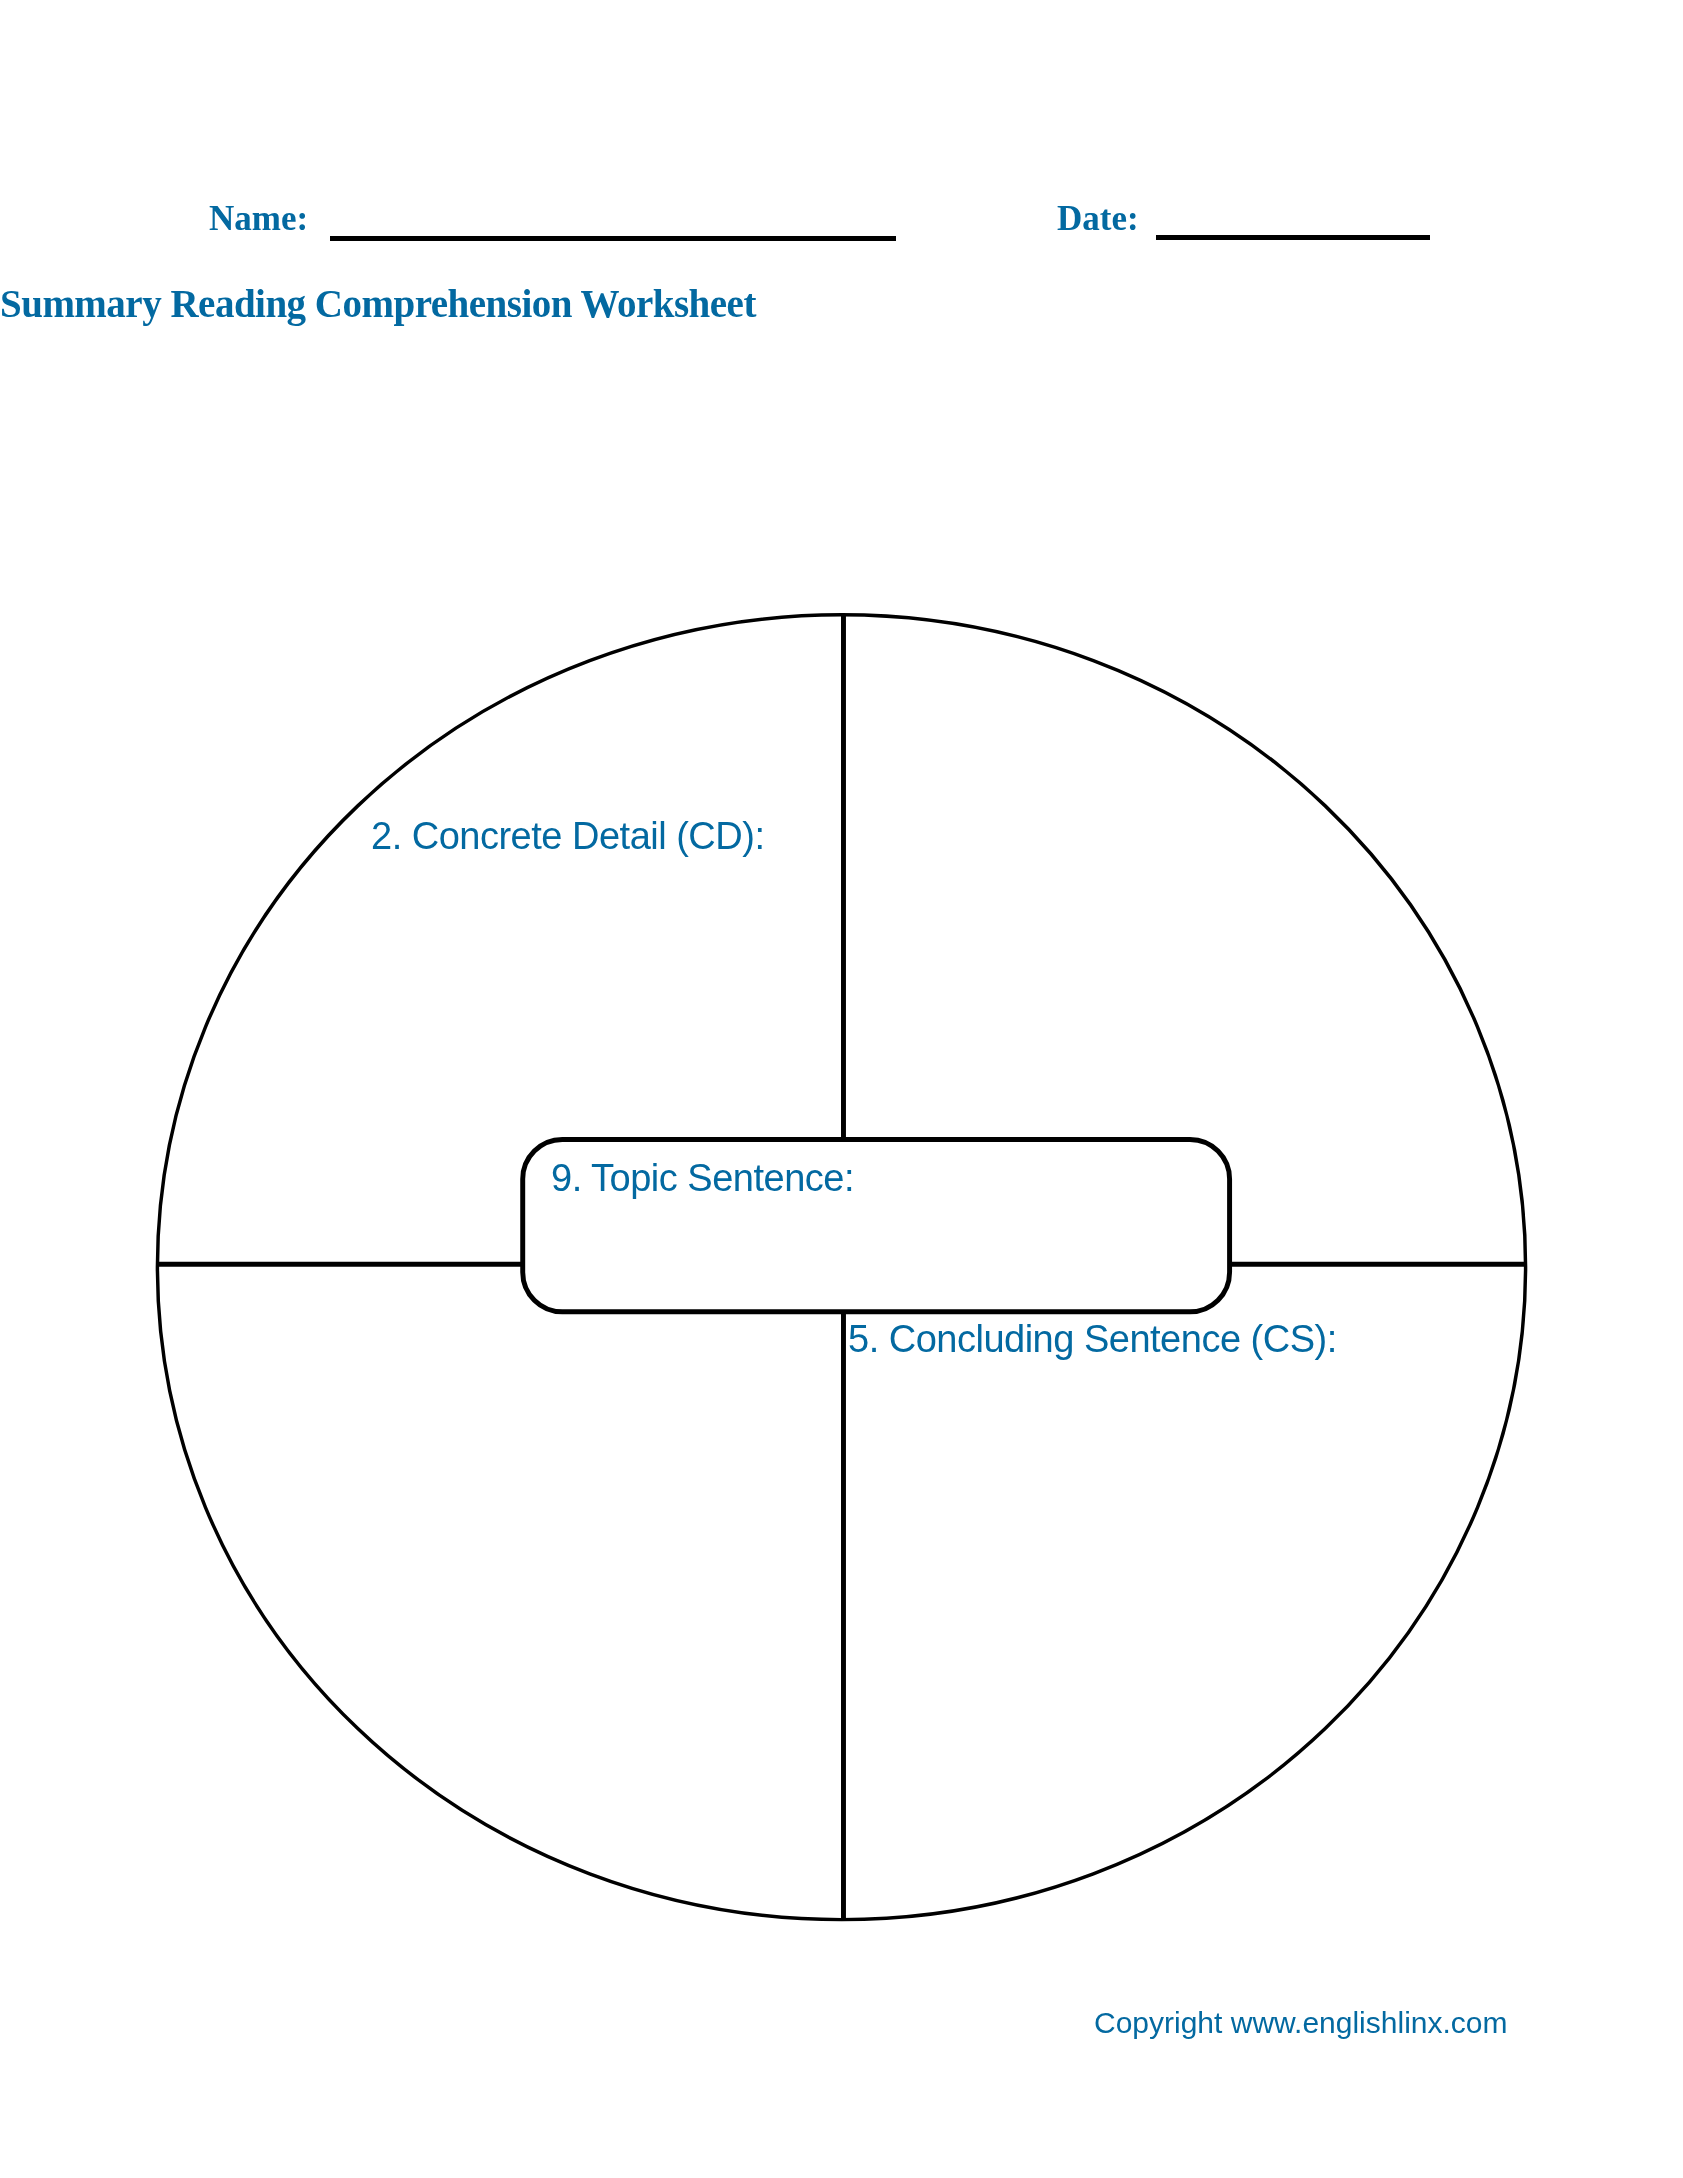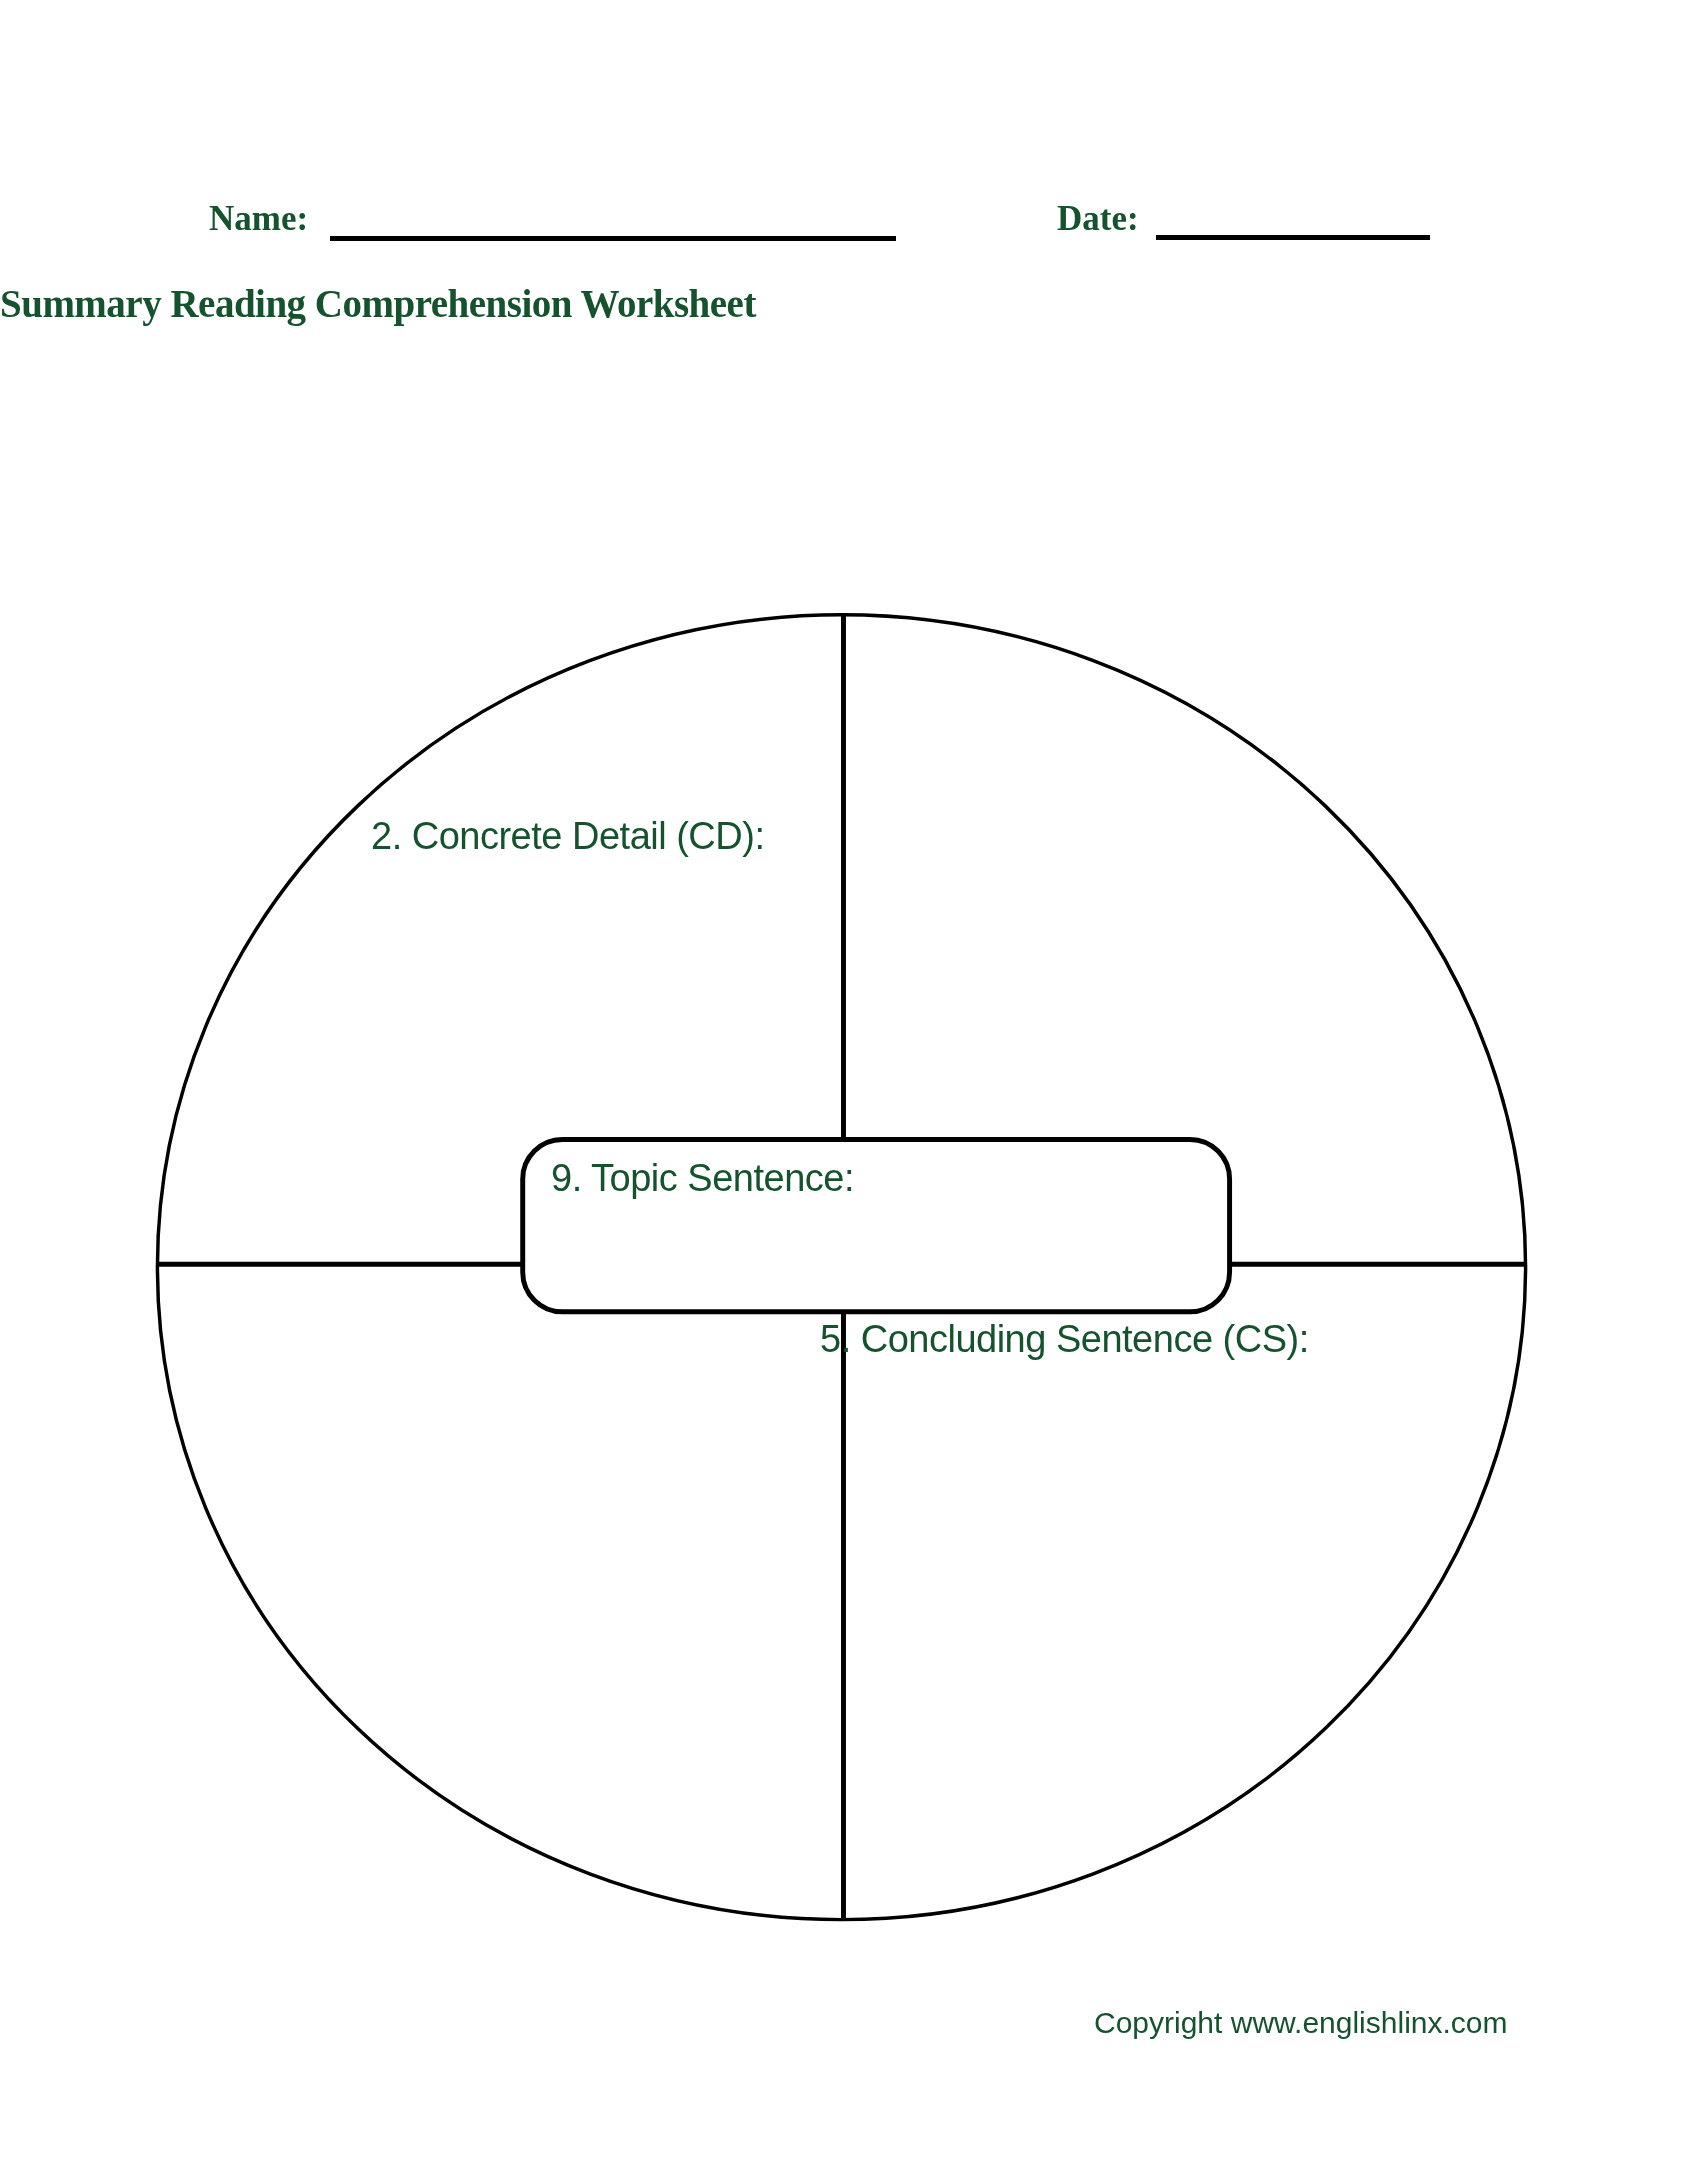--- a/index.html
+++ b/index.html
@@ -5,21 +5,21 @@
   html, body {
     margin: 0;
     padding: 0;
     background: #ffffff;
   }
   .page {
     position: relative;
     width: 1683px;
     height: 2178px;
     background: #ffffff;
-    color: #14532d;
+    color: #0369a1;
     overflow: hidden;
     font-family: "Liberation Serif", serif;
   }
   .serif  { font-family: "Liberation Serif", serif; }
 
   .abs { position: absolute; }
 
   .field-label {
     font-weight: bold;
     font-size: 35px;
@@ -94,18 +94,18 @@
     <line x1="160" y1="1277" x2="1540" y2="1277" stroke="#000000" stroke-width="5"></line>
     <rect x="528" y="1151" width="714" height="174" rx="40" ry="40" fill="#ffffff" stroke="#000000" stroke-width="5"></rect>
   </svg>
 
   <div class="abs quad-label" style="left:371px; top:816px;">2. Concrete Detail (CD):</div>
 
 
   <div class="abs quad-label" style="left:551px; top:1158px;">9. Topic Sentence:</div>
 
 
-  <div class="abs quad-label" style="left:820px; top:1319px;">5. Concluding Sentence (CS):</div>
+  <div class="abs quad-label" style="left:848px; top:1319px;">5. Concluding Sentence (CS):</div>
 
   <div class="abs copyright">Copyright www.englishlinx.com</div>
 
 </div>
 
 
 </body></html>

